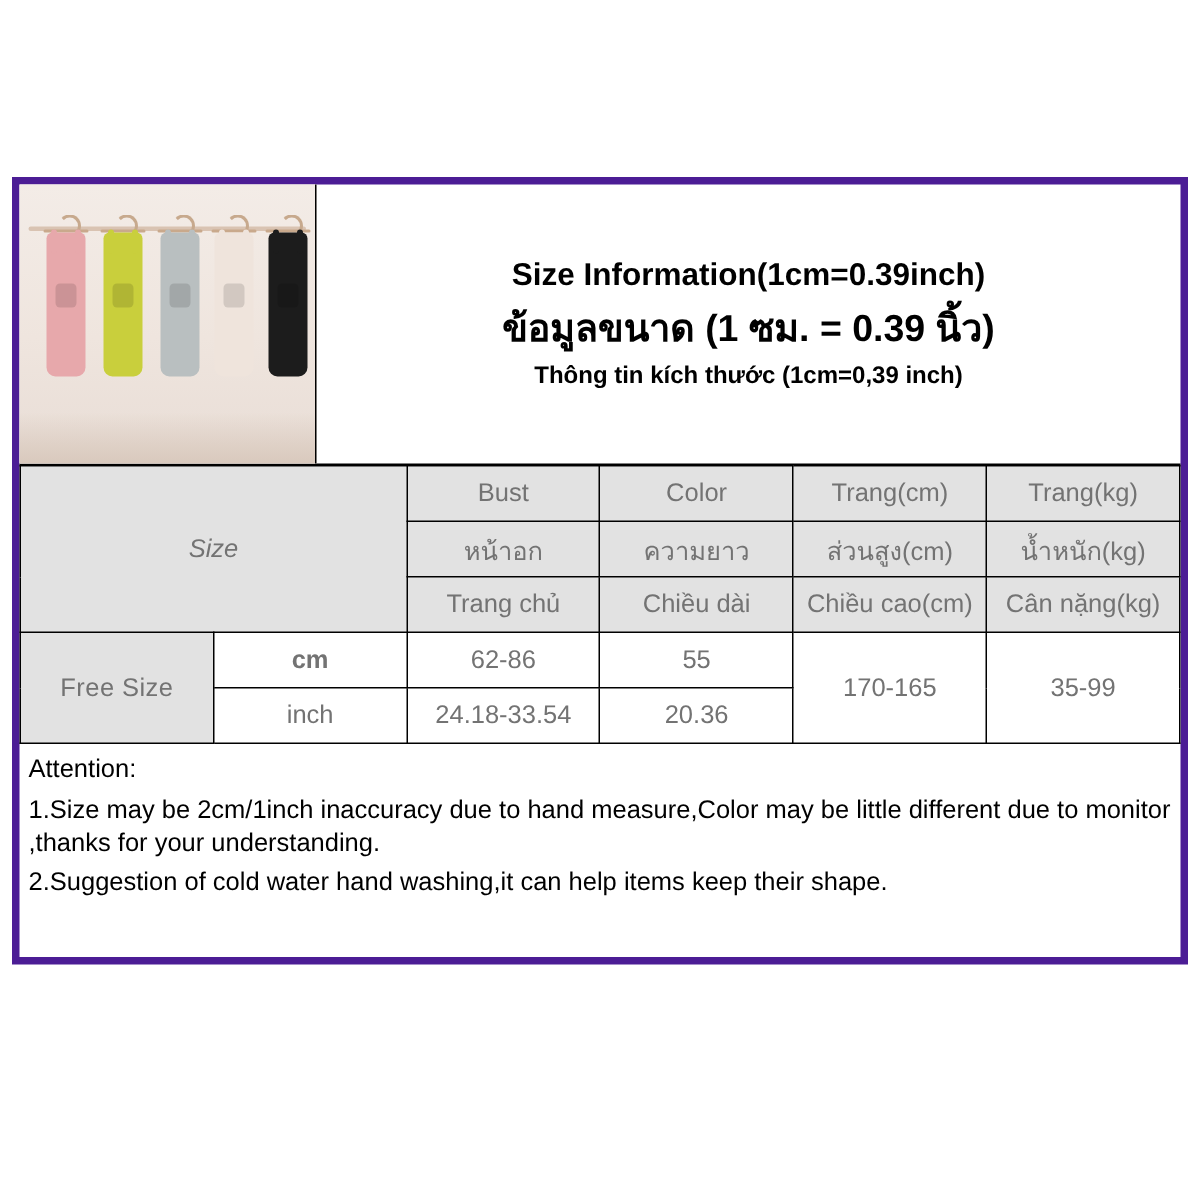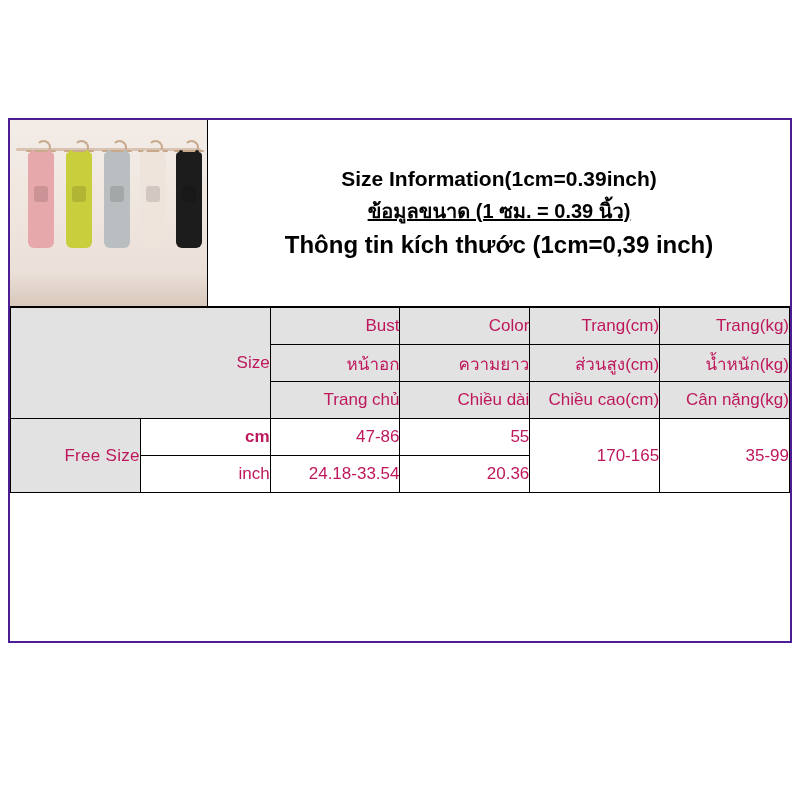--- a/index.html
+++ b/index.html
@@ -16,21 +16,21 @@
     height: 800px;
     background: #ffffff;
     overflow: hidden;
   }
   #card {
     position: absolute;
     left: 8px;
     top: 118px;
     width: 784px;
     height: 525px;
-    border: 2px solid #4c1d95;
+    border: 5px solid #4c1d95;
     box-sizing: border-box;
     background: #ffffff;
   }
   
   .header-row {
     display: flex;
     height: 187px;
     border-bottom: 1px solid #000000;
     box-sizing: border-box;
   }
@@ -128,44 +128,45 @@
     gap: 6px;
   }
   .title-line {
     font-size: 21px;
     font-weight: bold;
     color: #000000;
     line-height: 1.25;
     text-align: center;
     white-space: nowrap;
   }
-  .title-line.l2 { font-size: 20px; text-decoration: underline; }
-  .title-line.l3 { font-size: 24px; }
+  .title-line.l2 { font-size: 25px; }
+  .title-line.l3 { font-size: 16px; }
 
   
   .table {
     width: 100%;
     border-collapse: collapse;
     table-layout: fixed;
   }
   .table td, .table th {
     border: 1px solid #000000;
     padding: 0;
-    text-align: right;
+    text-align: center;
     vertical-align: middle;
     font-size: 17px;
-    color: #be185d;
+    color: #737373;
     font-weight: normal;
     height: 36px;
   }
   .grey { background: #e2e2e2; }
   .white { background: #ffffff; }
   .size-label {
     font-size: 27px;
     font-weight: bold;
+    font-style: italic;
   }
   .hdr { font-size: 17px; }
   .freesize {
     font-size: 17px;
     font-weight: bold;
     letter-spacing: 0.3px;
   }
   .unit { font-size: 16px; font-weight: bold; }
 
   
@@ -266,28 +267,33 @@
         </tr>
         <tr>
           <td class="grey hdr">Trang chủ</td>
           <td class="grey hdr">Chiều dài</td>
           <td class="grey hdr">Chiều cao(cm)</td>
           <td class="grey hdr">Cân nặng(kg)</td>
         </tr>
         <tr>
           <td class="grey freesize" rowspan="2" style="width:100px;">Free Size</td>
           <td class="white unit" style="width:96px;font-weight:bold;">cm</td>
-          <td class="white">47-86</td>
+          <td class="white">62-86</td>
           <td class="white">55</td>
           <td class="white" rowspan="2">170-165</td>
           <td class="white" rowspan="2">35-99</td>
         </tr>
         <tr>
           <td class="white unit">inch</td>
           <td class="white">24.18-33.54</td>
           <td class="white">20.36</td>
         </tr>
       </tbody>
     </table>
 
+    <div class="attention">
+      <p>Attention:</p>
+      <p>1.Size may be 2cm/1inch inaccuracy due to hand measure,Color may be little different due to monitor ,thanks for your understanding.</p>
+      <p>2.Suggestion of cold water hand washing,it can help items keep their shape.</p>
+    </div>
 
   </div>
 </div>
 
 </body></html>

